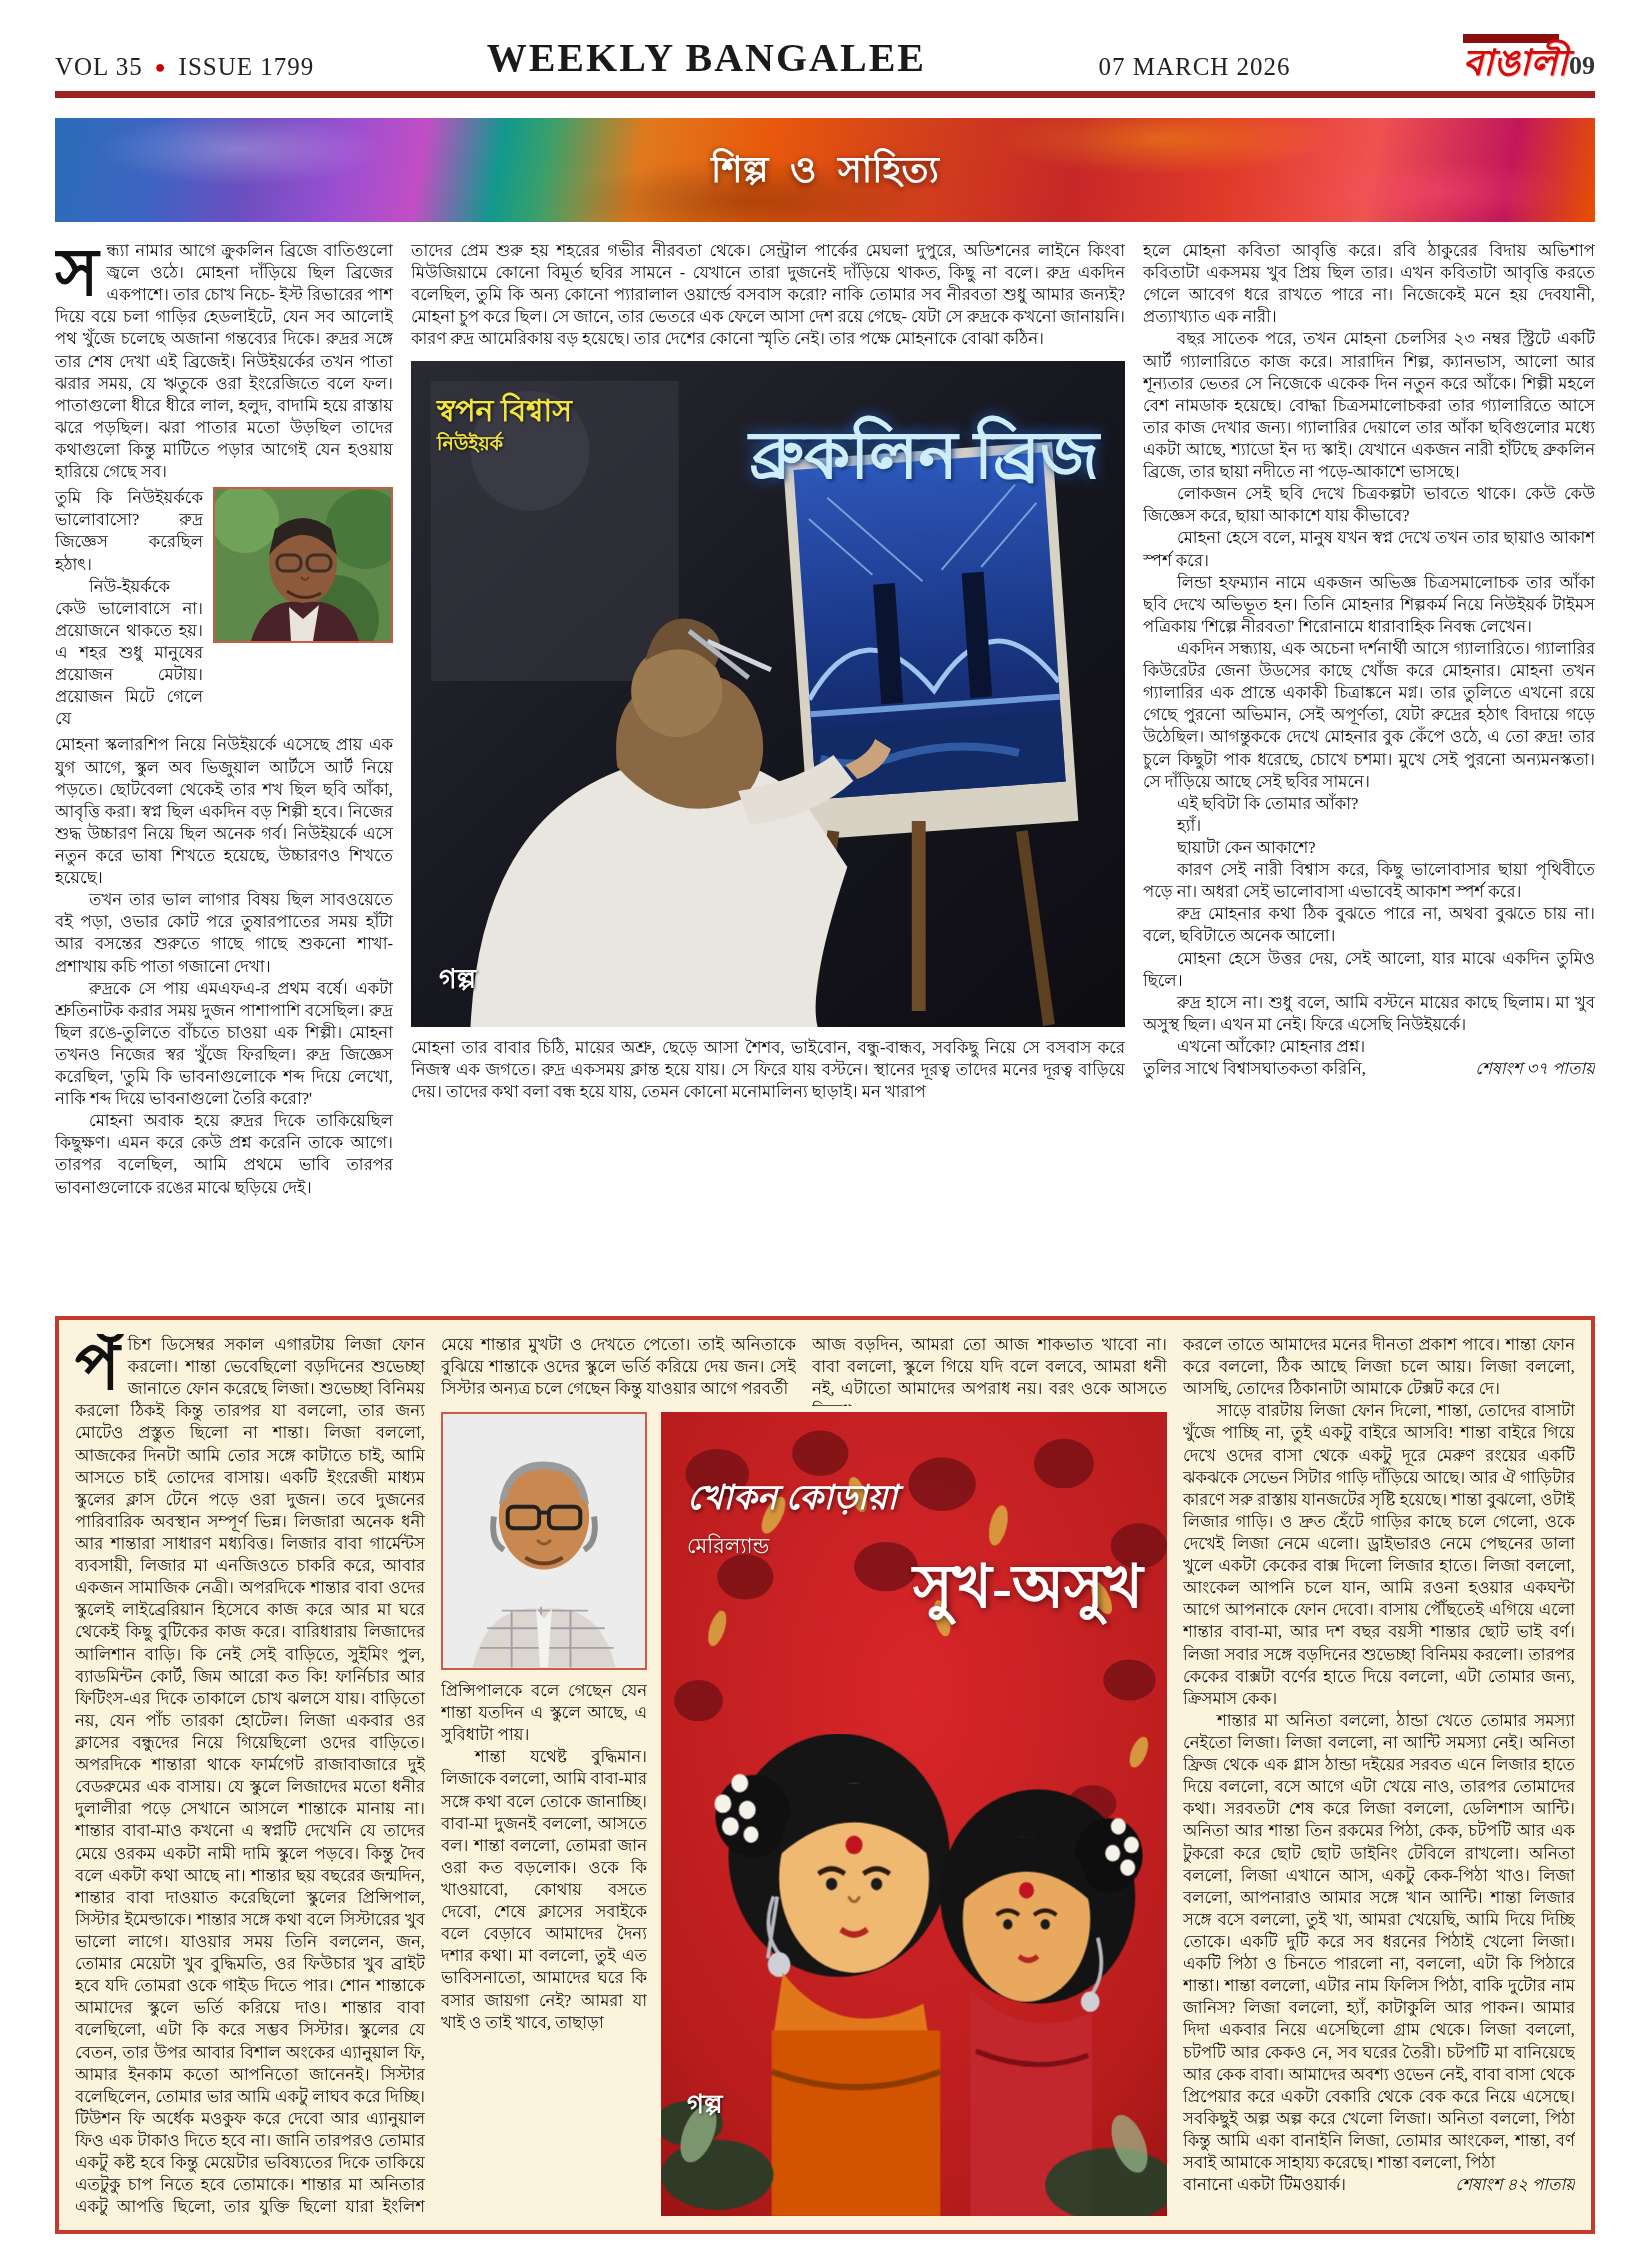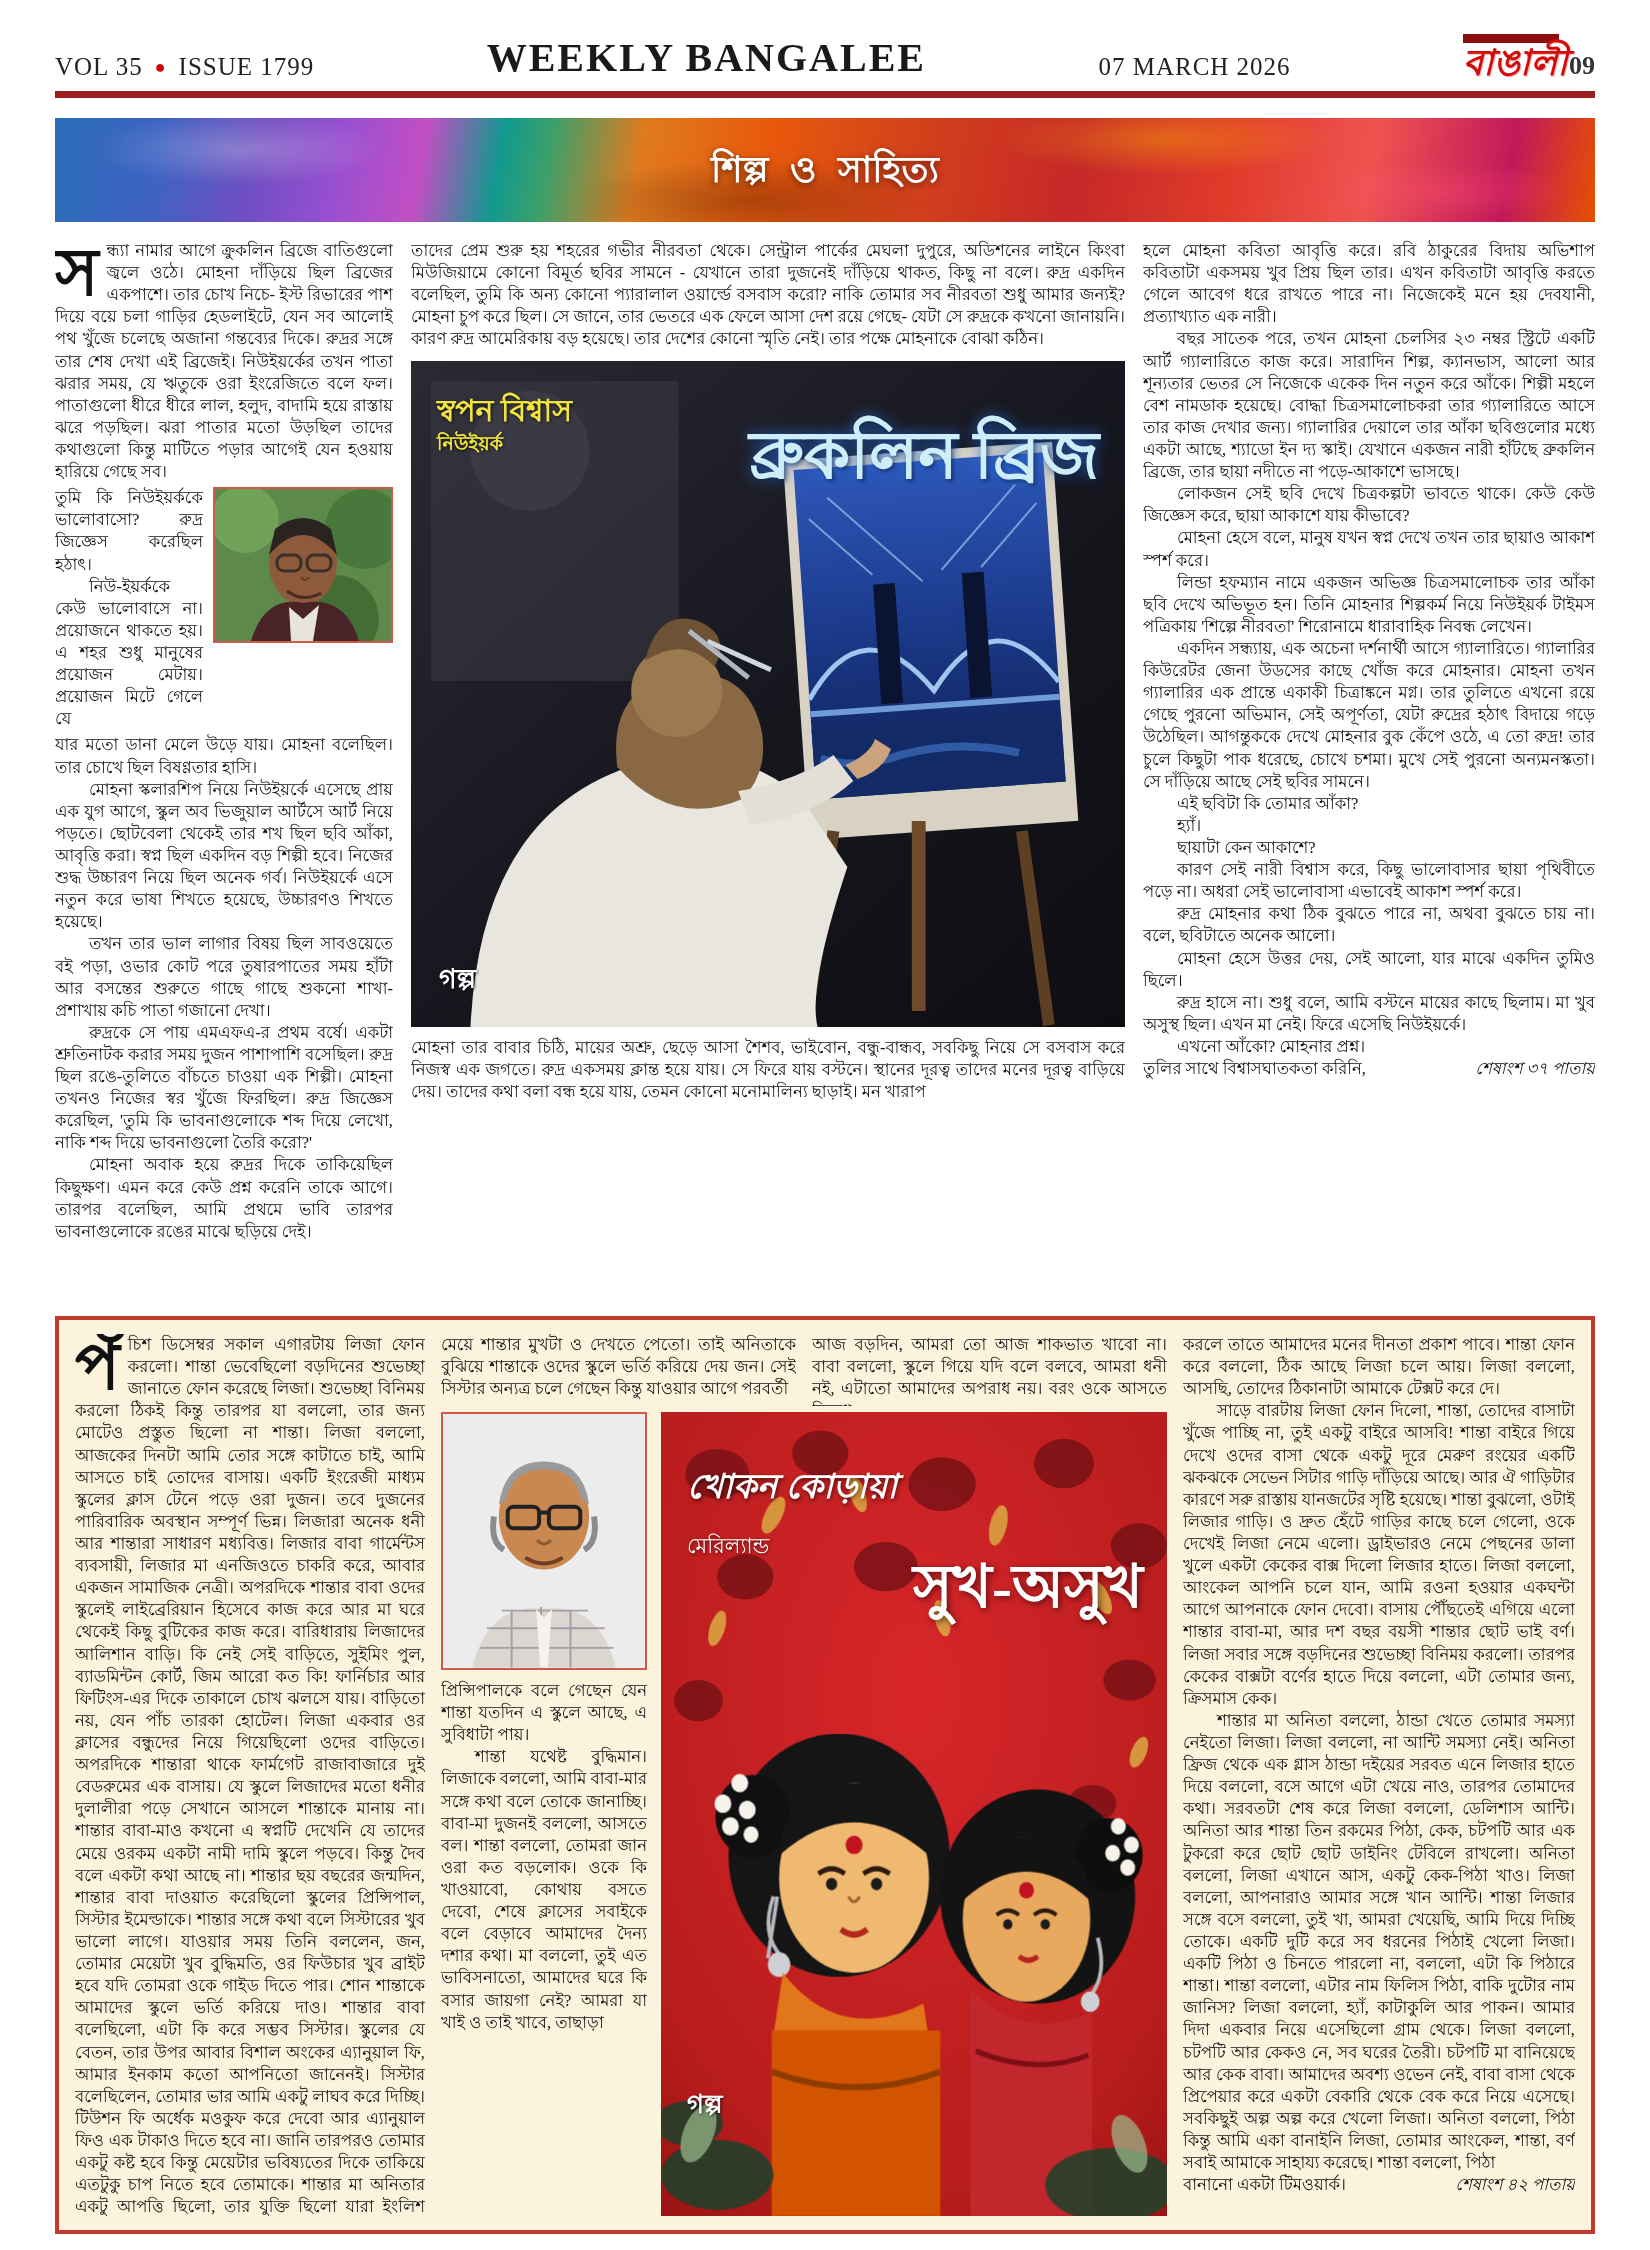--- a/index.html
+++ b/index.html
@@ -61,21 +61,21 @@
           box-sizing:border-box;height:918px;padding:14px 16px;display:flex;gap:16px;overflow:hidden;}
   .s2colA{width:350px;flex:none;overflow:hidden;}
   .s2mid{flex:1;display:flex;flex-direction:column;min-width:0;}
   .s2strips{display:flex;gap:16px;height:72px;overflow:hidden;flex:none;margin-bottom:6px;}
   .s2strips>div{flex:1;overflow:hidden;}
   .s2midbody{display:flex;gap:14px;flex:1;min-height:0;}
   .s2colB{width:206px;flex:none;display:flex;flex-direction:column;gap:10px;overflow:hidden;}
   .author2-photo{width:100%;height:258px;border:2px solid #cc5a4a;box-sizing:border-box;flex:none;display:block;background:#eee;}
   .painting{flex:1;position:relative;overflow:hidden;background:#b71c1c;}
   .painting svg{position:absolute;inset:0;width:100%;height:100%;}
-  .p2-author{position:absolute;top:48px;left:26px;color:#fff;font-size:34px;font-weight:bold;
+  .p2-author{position:absolute;top:59px;left:26px;color:#fff;font-size:34px;font-weight:bold;
              font-style:italic;text-shadow:1px 2px 4px rgba(0,0,0,.6);}
   .p2-loc{position:absolute;top:118px;left:26px;color:#fff;font-size:21px;
           text-shadow:1px 1px 3px rgba(0,0,0,.6);}
   .p2-title{position:absolute;top:128px;right:24px;color:#fff;font-size:60px;font-weight:bold;
             text-shadow:2px 2px 6px rgba(0,0,0,.55);}
   .p2-genre{position:absolute;bottom:88px;left:26px;color:#fff;font-size:26px;font-weight:bold;
             text-shadow:1px 1px 3px rgba(0,0,0,.7);}
   .s2colD{width:392px;flex:none;overflow:hidden;}
 </style>
 </head>
@@ -125,21 +125,20 @@
           <path d="M54 66 q34 -40 68 0 l-6 -26 q-28 -22 -56 0 z" fill="#2b2320"></path>
           <rect x="62" y="66" width="24" height="16" rx="7" fill="none" stroke="#3b2f28" stroke-width="3"></rect>
           <rect x="92" y="66" width="24" height="16" rx="7" fill="none" stroke="#3b2f28" stroke-width="3"></rect>
           <path d="M86 88 q4 6 8 0" stroke="#5c3a26" stroke-width="2" fill="none"></path>
           <path d="M72 102 q16 12 34 2" stroke="#4a2a1c" stroke-width="3" fill="none"></path>
           <path d="M36 152 q14 -46 52 -38 q42 -8 56 38 z" fill="#4a2328"></path>
           <path d="M74 118 l14 12 l16 -14 l-6 36 l-22 0 z" fill="#e8e4da"></path>
         </svg>
       </div>
       <div>
-          <p class="para">যার মতো ডানা মেলে উড়ে যায়। মোহনা বলেছিল। তার চোখে ছিল বিষণ্ণতার হাসি।</p>
           <p class="para">মোহনা স্কলারশিপ নিয়ে নিউইয়র্কে এসেছে প্রায় এক যুগ আগে, স্কুল অব ভিজুয়াল আর্টসে আর্ট নিয়ে পড়তে। ছোটবেলা থেকেই তার শখ ছিল ছবি আঁকা, আবৃত্তি করা। স্বপ্ন ছিল একদিন বড় শিল্পী হবে। নিজের শুদ্ধ উচ্চারণ নিয়ে ছিল অনেক গর্ব। নিউইয়র্কে এসে নতুন করে ভাষা শিখতে হয়েছে, উচ্চারণও শিখতে হয়েছে।</p>
           <p class="para">তখন তার ভাল লাগার বিষয় ছিল সাবওয়েতে বই পড়া, ওভার কোট পরে তুষারপাতের সময় হাঁটা আর বসন্তের শুরুতে গাছে গাছে শুকনো শাখা-প্রশাখায় কচি পাতা গজানো দেখা।</p>
           <p class="para">রুদ্রকে সে পায় এমএফএ-র প্রথম বর্ষে। একটা শ্রুতিনাটক করার সময় দুজন পাশাপাশি বসেছিল। রুদ্র ছিল রঙে-তুলিতে বাঁচতে চাওয়া এক শিল্পী। মোহনা তখনও নিজের স্বর খুঁজে ফিরছিল। রুদ্র জিজ্ঞেস করেছিল, 'তুমি কি ভাবনাগুলোকে শব্দ দিয়ে লেখো, নাকি শব্দ দিয়ে ভাবনাগুলো তৈরি করো?'</p>
           <p class="para">মোহনা অবাক হয়ে রুদ্রর দিকে তাকিয়েছিল কিছুক্ষণ। এমন করে কেউ প্রশ্ন করেনি তাকে আগে। তারপর বলেছিল, আমি প্রথমে ভাবি তারপর ভাবনাগুলোকে রঙের মাঝে ছড়িয়ে দেই।</p>
         </div>
     </div>
 
     <div class="s1col">
       <div>
           <p class="para">তাদের প্রেম শুরু হয় শহরের গভীর নীরবতা থেকে। সেন্ট্রাল পার্কের মেঘলা দুপুরে, অডিশনের লাইনে কিংবা মিউজিয়ামে কোনো বিমূর্ত ছবির সামনে - যেখানে তারা দুজনেই দাঁড়িয়ে থাকত, কিছু না বলে। রুদ্র একদিন বলেছিল, তুমি কি অন্য কোনো প্যারালাল ওয়ার্ল্ডে বসবাস করো? নাকি তোমার সব নীরবতা শুধু আমার জন্যই? মোহনা চুপ করে ছিল। সে জানে, তার ভেতরে এক ফেলে আসা দেশ রয়ে গেছে- যেটা সে রুদ্রকে কখনো জানায়নি। কারণ রুদ্র আমেরিকায় বড় হয়েছে। তার দেশের কোনো স্মৃতি নেই। তার পক্ষে মোহনাকে বোঝা কঠিন।</p>

